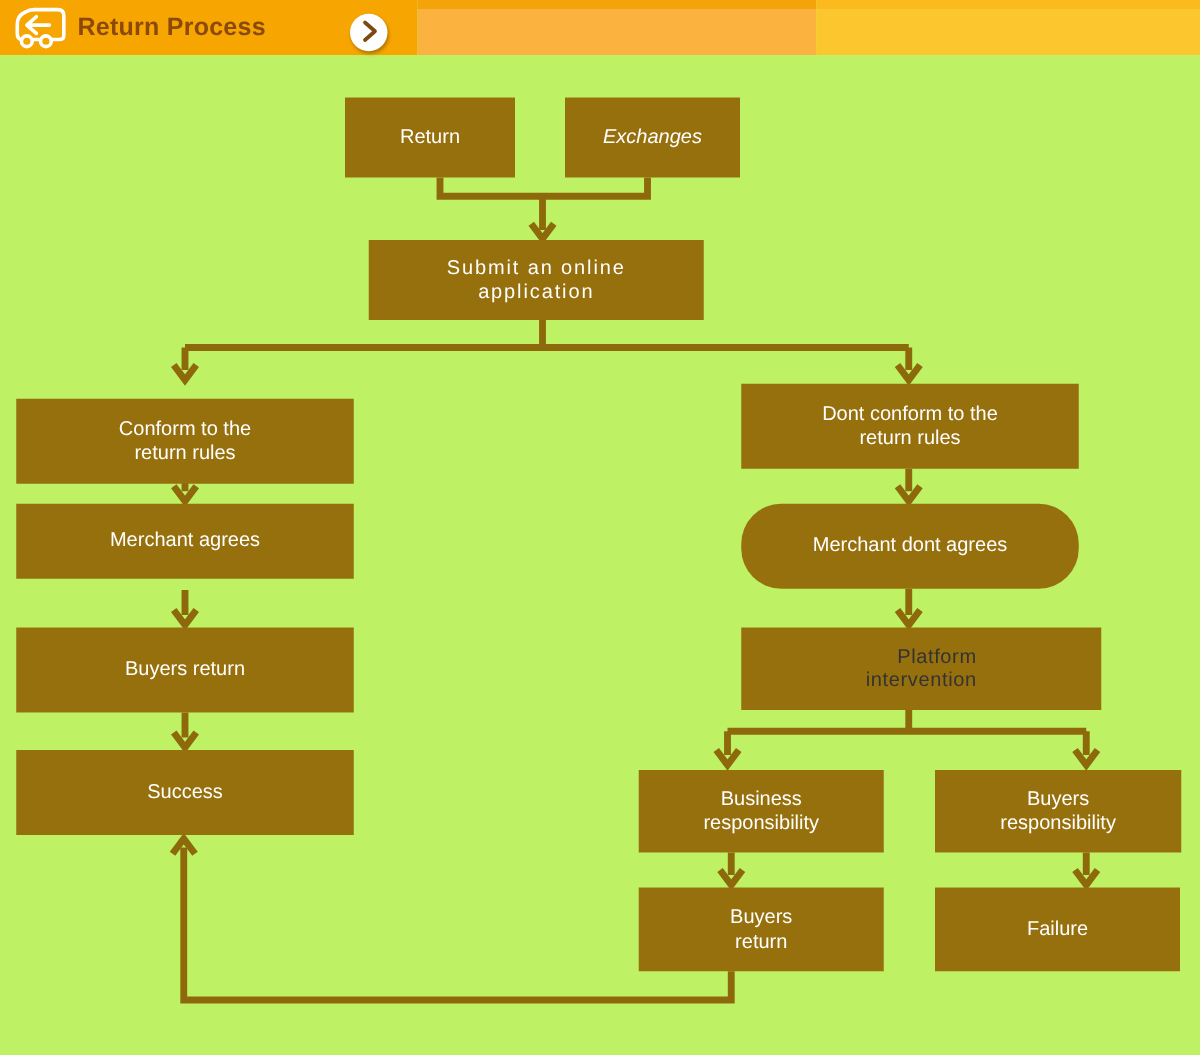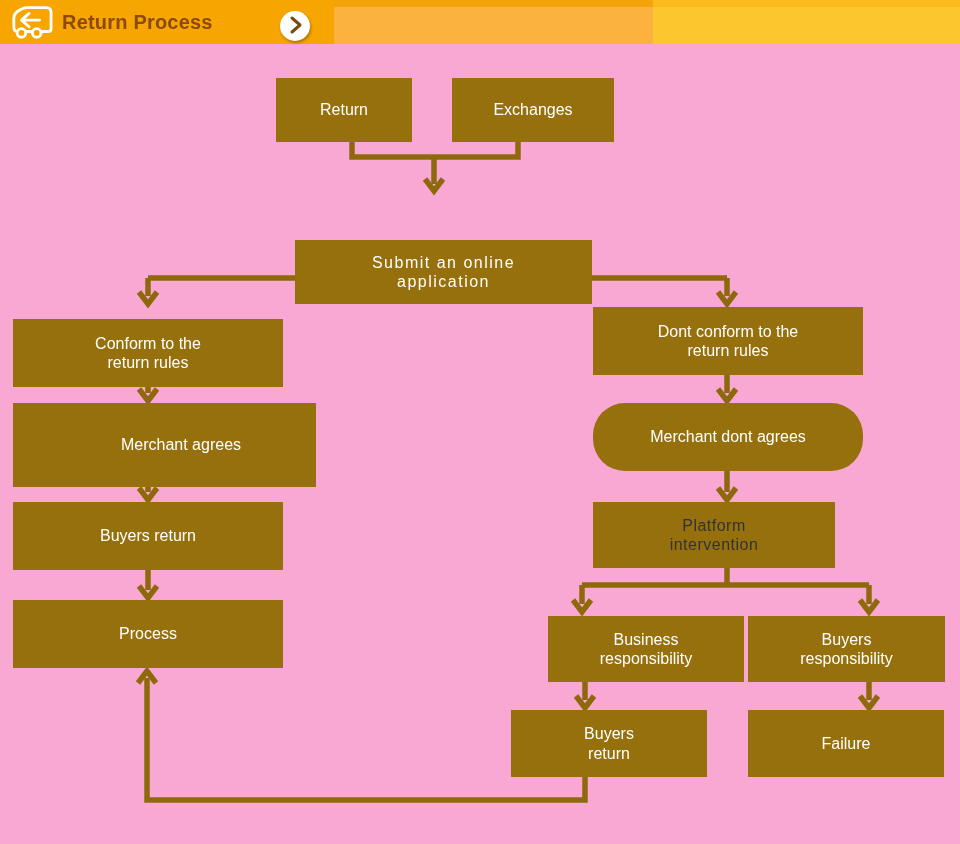--- a/index.html
+++ b/index.html
@@ -1,17 +1,17 @@
 <!DOCTYPE html>
 <html><head>
 <meta charset="utf-8">
 <style>
   html,body{margin:0;padding:0;}
   body{background:#ffffff;font-family:"Liberation Sans", sans-serif;}
-  .canvas{position:relative;width:960px;height:844px;background:#f9a8d4;overflow:hidden;}
+  .canvas{position:relative;width:960px;height:844px;background:#bef264;overflow:hidden;}
 
   
   .header{position:absolute;left:0;top:0;width:960px;height:44px;}
   .seg{position:absolute;top:0;height:44px;}
   .seg-left{left:0;width:334px;background:#F7A500;}
   .seg-mid{left:334px;width:319px;background:linear-gradient(180deg,#F4A30A 0 7px,#FBB23F 7px 100%);}
   .seg-right{left:653px;width:307px;background:linear-gradient(180deg,#FBBB1E 0 7px,#FCC72E 7px 100%);}
   .truck{position:absolute;left:8px;top:1px;width:46px;height:42px;}
   .hdr-title{position:absolute;left:62px;top:0;height:44px;display:flex;align-items:center;
              font-size:20px;font-weight:bold;color:#8B4A0B;letter-spacing:.2px;}
@@ -20,30 +20,30 @@
               align-items:center;justify-content:center;cursor:pointer;border:none;padding:0;}
 
   
   .connectors{position:absolute;left:0;top:0;width:960px;height:844px;}
   .node{position:absolute;background:#97700E;color:#ffffff;display:flex;align-items:center;
         justify-content:center;text-align:center;white-space:pre-line;font-size:16px;line-height:1.2;}
   .node.spaced{letter-spacing:1.5px;}
   .node.dark-text{color:#333333;letter-spacing:.5px;}
 
   .n-return{left:276px;top:78px;width:136px;height:64px;}
-  .n-exchanges{left:452px;top:78px;width:162px;height:64px;}
-  .n-submit{left:295px;top:192px;width:297px;height:64px;margin-top:48px;}
+  .n-exchanges{left:452px;top:78px;width:140px;height:64px;font-style:italic;}
+  .n-submit{left:295px;top:192px;width:268px;height:64px;}
   .n-conform{left:13px;top:307px;width:270px;height:68px;margin-top:12px;}
   .n-dontconform{left:593px;top:307px;width:270px;height:68px;}
-  .n-agrees{left:13px;top:403px;width:270px;height:84px;padding-left:33px;}
+  .n-agrees{left:13px;top:403px;width:270px;height:60px;}
   .n-dontagrees{left:593px;top:403px;width:270px;height:68px;border-radius:32px;}
   .n-buyersreturnL{left:13px;top:502px;width:270px;height:68px;}
-  .n-platform{left:593px;top:502px;width:242px;height:66px;}
+  .n-platform{left:593px;top:502px;width:288px;height:66px;text-align:right;}
   .n-success{left:13px;top:600px;width:270px;height:68px;}
-  .n-businessresp{left:511px;top:616px;width:196px;height:66px;margin-left:37px;}
+  .n-businessresp{left:511px;top:616px;width:196px;height:66px;}
   .n-buyersresp{left:748px;top:616px;width:197px;height:66px;}
   .n-buyersreturnR{left:511px;top:710px;width:196px;height:67px;}
   .n-failure{left:748px;top:710px;width:196px;height:67px;}
 </style>
 </head>
 <body>
 
 <div class="canvas">
 
   <div class="header">
@@ -122,21 +122,21 @@
 application</div>
   <div class="node n-conform">Conform to the
 return rules</div>
   <div class="node n-dontconform">Dont conform to the
 return rules</div>
   <div class="node n-agrees">Merchant agrees</div>
   <div class="node n-dontagrees">Merchant dont agrees</div>
   <div class="node n-buyersreturnL">Buyers return</div>
   <div class="node n-platform dark-text">Platform
 intervention</div>
-  <div class="node n-success">Process</div>
+  <div class="node n-success">Success</div>
   <div class="node n-businessresp">Business
 responsibility</div>
   <div class="node n-buyersresp">Buyers
 responsibility</div>
   <div class="node n-buyersreturnR">Buyers
 return</div>
   <div class="node n-failure">Failure</div>
 
 </div>
 

